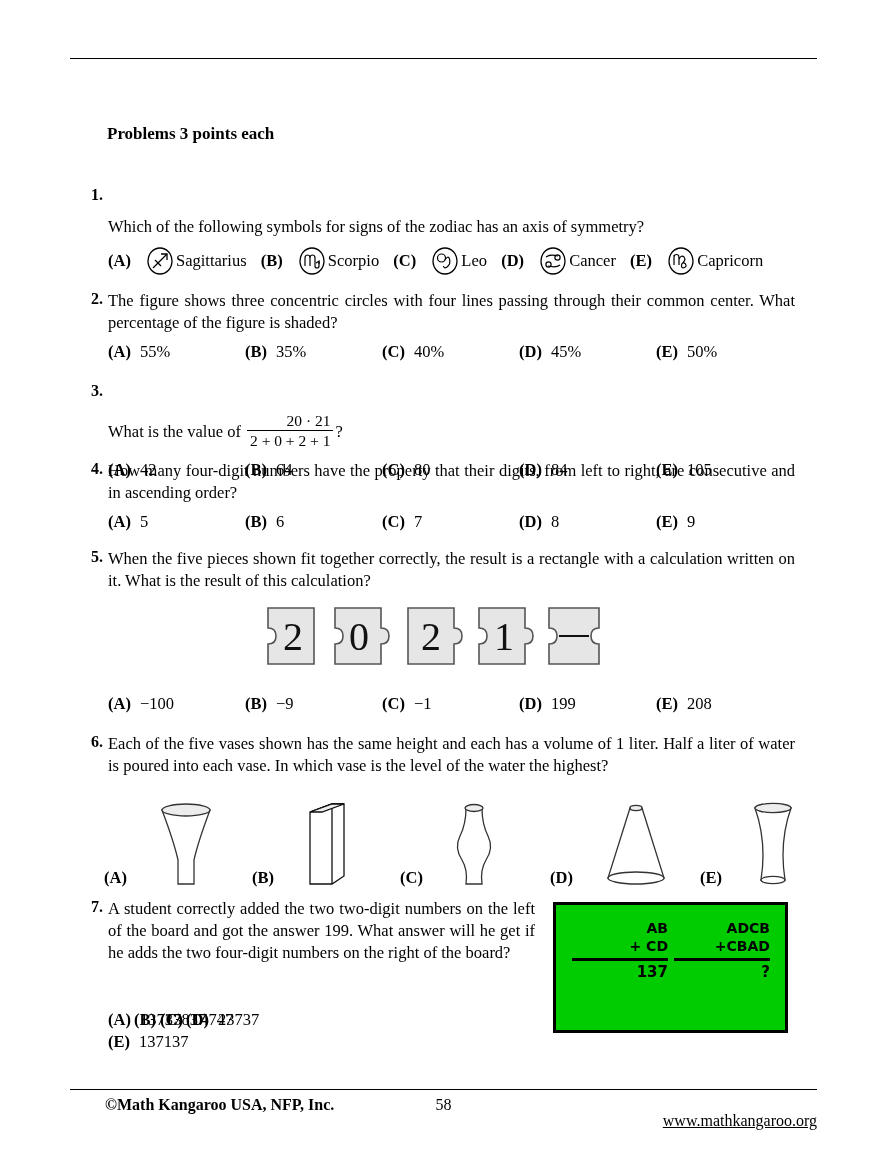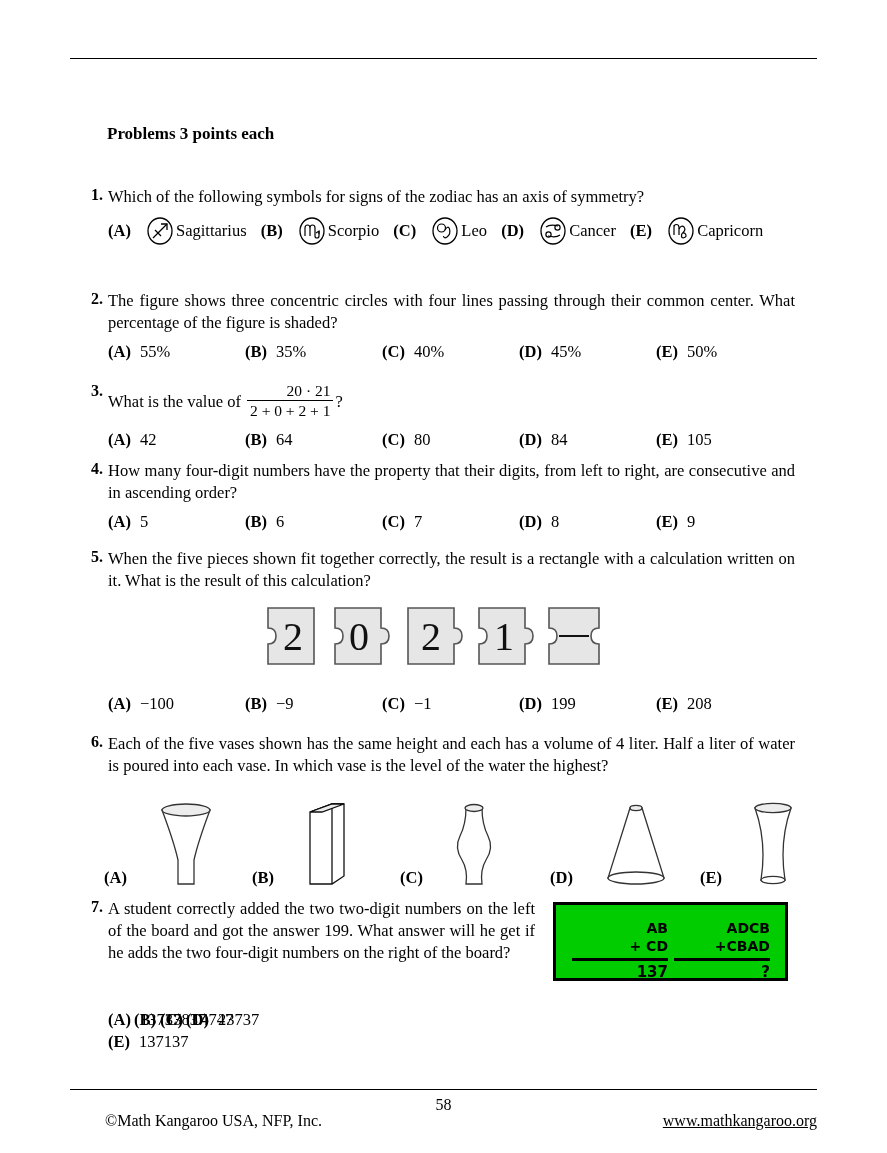--- a/index.html
+++ b/index.html
@@ -67,21 +67,21 @@
     text-align: right;
     font-weight: bold;
     font-size: 16px;
   }
   .ptext {
     margin-left: 25px;
     font-size: 16.5px;
     line-height: 1.32;
     text-align: justify;
   }
-  .ptext.nojust { text-align: left; }
+  .ptext.nojust { text-align: left; margin-top: 30px; }
 
   
   .choices {
     position: relative;
     margin-left: 25px;
     display: flex;
     font-size: 16.5px;
   }
   .choice {
     display: flex;
@@ -152,21 +152,21 @@
     font-weight: bold;
   }
   .vases svg { display:block; }
 
   
   .board {
     position: absolute;
     left: 553px;
     top: 902px;
     width: 235px;
-    height: 79px;
+    height: 131px;
     background: #00cc00;
     border: 3px solid #000;
     box-sizing: border-box;
     font-family: "DejaVu Sans", "Liberation Sans", sans-serif;
     color: #000;
   }
   .board-col {
     position: absolute;
     top: 14px;
     width: 96px;
@@ -194,21 +194,21 @@
     height: 1px;
     background: #000;
   }
   .footer {
     position: absolute;
     left: 70px;
     top: 1096px;
     width: 747px;
     font-size: 16px;
   }
-  .footer .fl { position: absolute; left: 35px; top: 16px; }
+  .footer .fl { position: absolute; left: 35px; top: 0; font-weight: bold; }
   .footer .fc { position: absolute; left: 0; top: 0; width: 747px; text-align: center; }
   .footer .fr { position: absolute; right: 0; top: 16px; text-decoration: underline; }
 </style>
 </head>
 <body>
 
 <div class="page">
 
   <div class="head-rule"></div>
 
@@ -415,21 +415,21 @@
         </span>
       <span class="choice">
           <span class="clab">(E)</span>
           <span class="cval">208</span>
         </span>
     </div>
   </div>
 
   <div class="problem" style="top:733px;">
     <div class="pnum">6.</div>
-    <div class="ptext">Each of the five vases shown has the same height and each has a volume of 4 liter. Half a liter of water is poured into each vase. In which vase is the level of the water the highest?</div>
+    <div class="ptext">Each of the five vases shown has the same height and each has a volume of 1 liter. Half a liter of water is poured into each vase. In which vase is the level of the water the highest?</div>
   </div>
 
   <div class="vases">
 
     <span class="vase-lab" style="left:4px;">(A)</span>
     <span class="vase-item" style="left:48px;">
       <svg width="76" height="90" viewBox="0 0 76 90">
         <path d="M14 12 Q26 44 30 62 L30 86 L46 86 L46 62 Q50 44 62 12 Z" fill="#fff" stroke="#333" stroke-width="1.3"></path>
         <ellipse cx="38" cy="12" rx="24" ry="6" fill="#ededed" stroke="#333" stroke-width="1.3"></ellipse>
       </svg>

